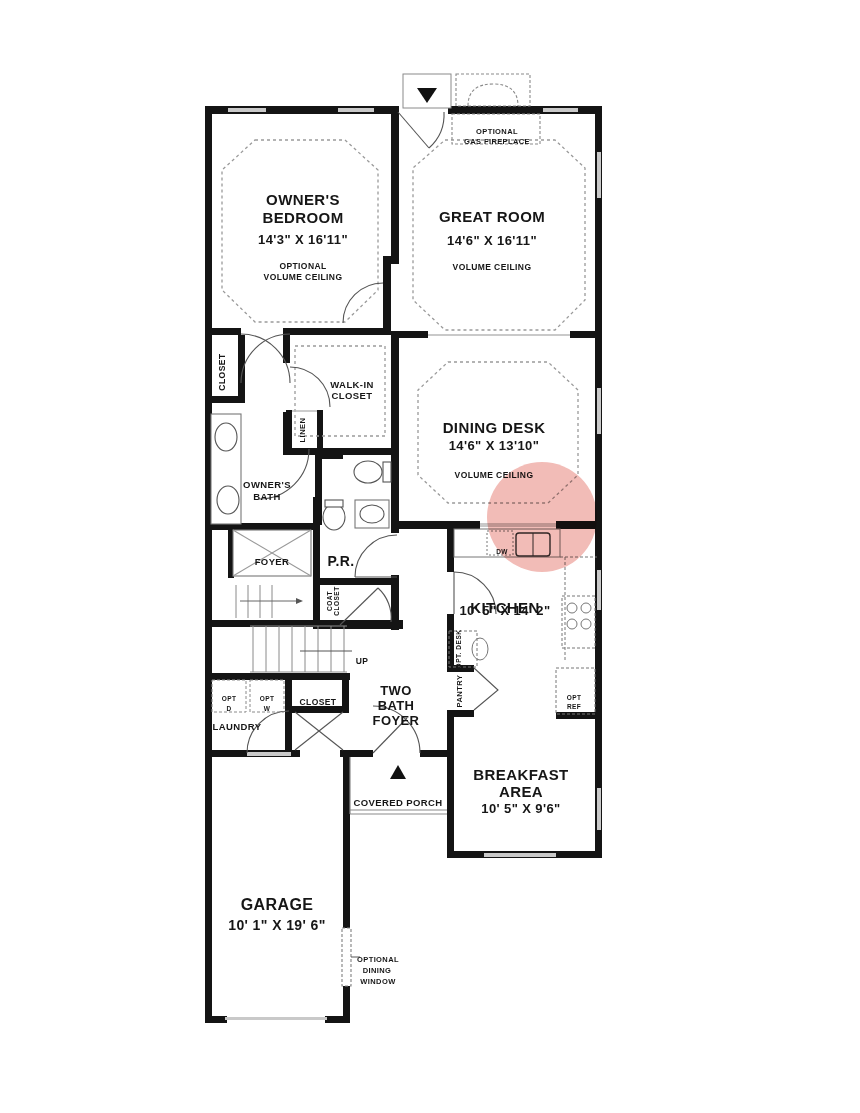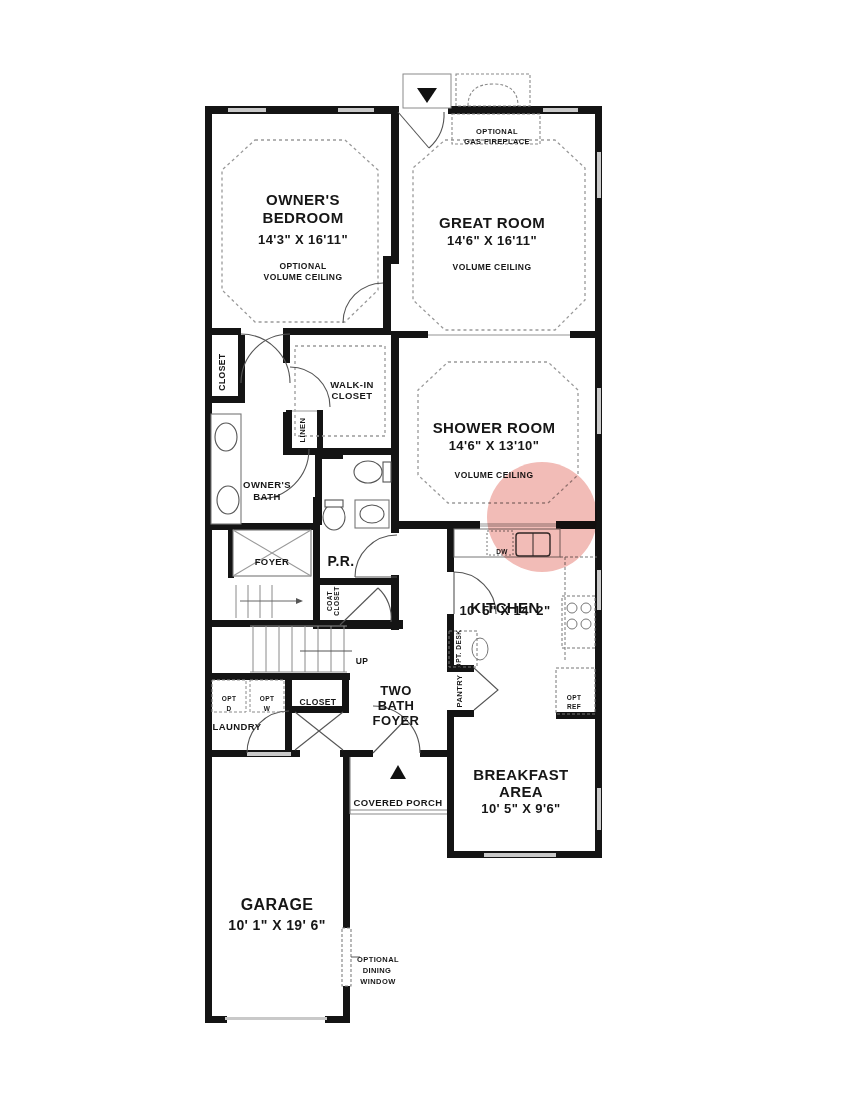--- a/index.html
+++ b/index.html
@@ -218,35 +218,35 @@
 
   <div class="lbl fs7" style="left:497px;top:116px">OPTIONAL</div>
   <div class="lbl fs7" style="left:497px;top:126px">GAS FIREPLACE</div>
 
   <div class="lbl fs15" style="left:303px;top:180px">OWNER'S</div>
   <div class="lbl fs15" style="left:303px;top:198px">BEDROOM</div>
   <div class="lbl fs13" style="left:303px;top:221px">14'3" X 16'11"</div>
   <div class="lbl fs8" style="left:303px;top:250px">OPTIONAL</div>
   <div class="lbl fs8" style="left:303px;top:261px">VOLUME CEILING</div>
 
-  <div class="lbl fs15" style="left:492px;top:203px">GREAT ROOM</div>
+  <div class="lbl fs15" style="left:492px;top:197px">GREAT ROOM</div>
   <div class="lbl fs13" style="left:492px;top:222px">14'6" X 16'11"</div>
   <div class="lbl fs8" style="left:492px;top:251px">VOLUME CEILING</div>
 
   <div class="vlbl fs8" style="left:223px;top:372px">CLOSET</div>
 
   <div class="lbl fs9" style="left:352px;top:368px">WALK-IN</div>
   <div class="lbl fs9" style="left:352px;top:379px">CLOSET</div>
 
   <div class="vlbl fs7" style="left:303px;top:430px">LINEN</div>
 
   <div class="lbl fs9" style="left:267px;top:468px">OWNER'S</div>
   <div class="lbl fs9" style="left:267px;top:480px">BATH</div>
 
-  <div class="lbl fs15" style="left:494px;top:408px">SHOWER ROOM</div>
+  <div class="lbl fs15" style="left:494px;top:408px">DINING DESK</div>
   <div class="lbl fs13" style="left:494px;top:427px">14'6" X 13'10"</div>
   <div class="lbl fs8" style="left:494px;top:459px">VOLUME CEILING</div>
 
   <div class="lbl fs9" style="left:272px;top:545px">FOYER</div>
   <div class="lbl fs14" style="left:341px;top:542px">P.R.</div>
 
   <div class="vlbl fs6" style="left:333px;top:601px">
     <div>COAT</div>
     <div>CLOSET</div>
   </div>

